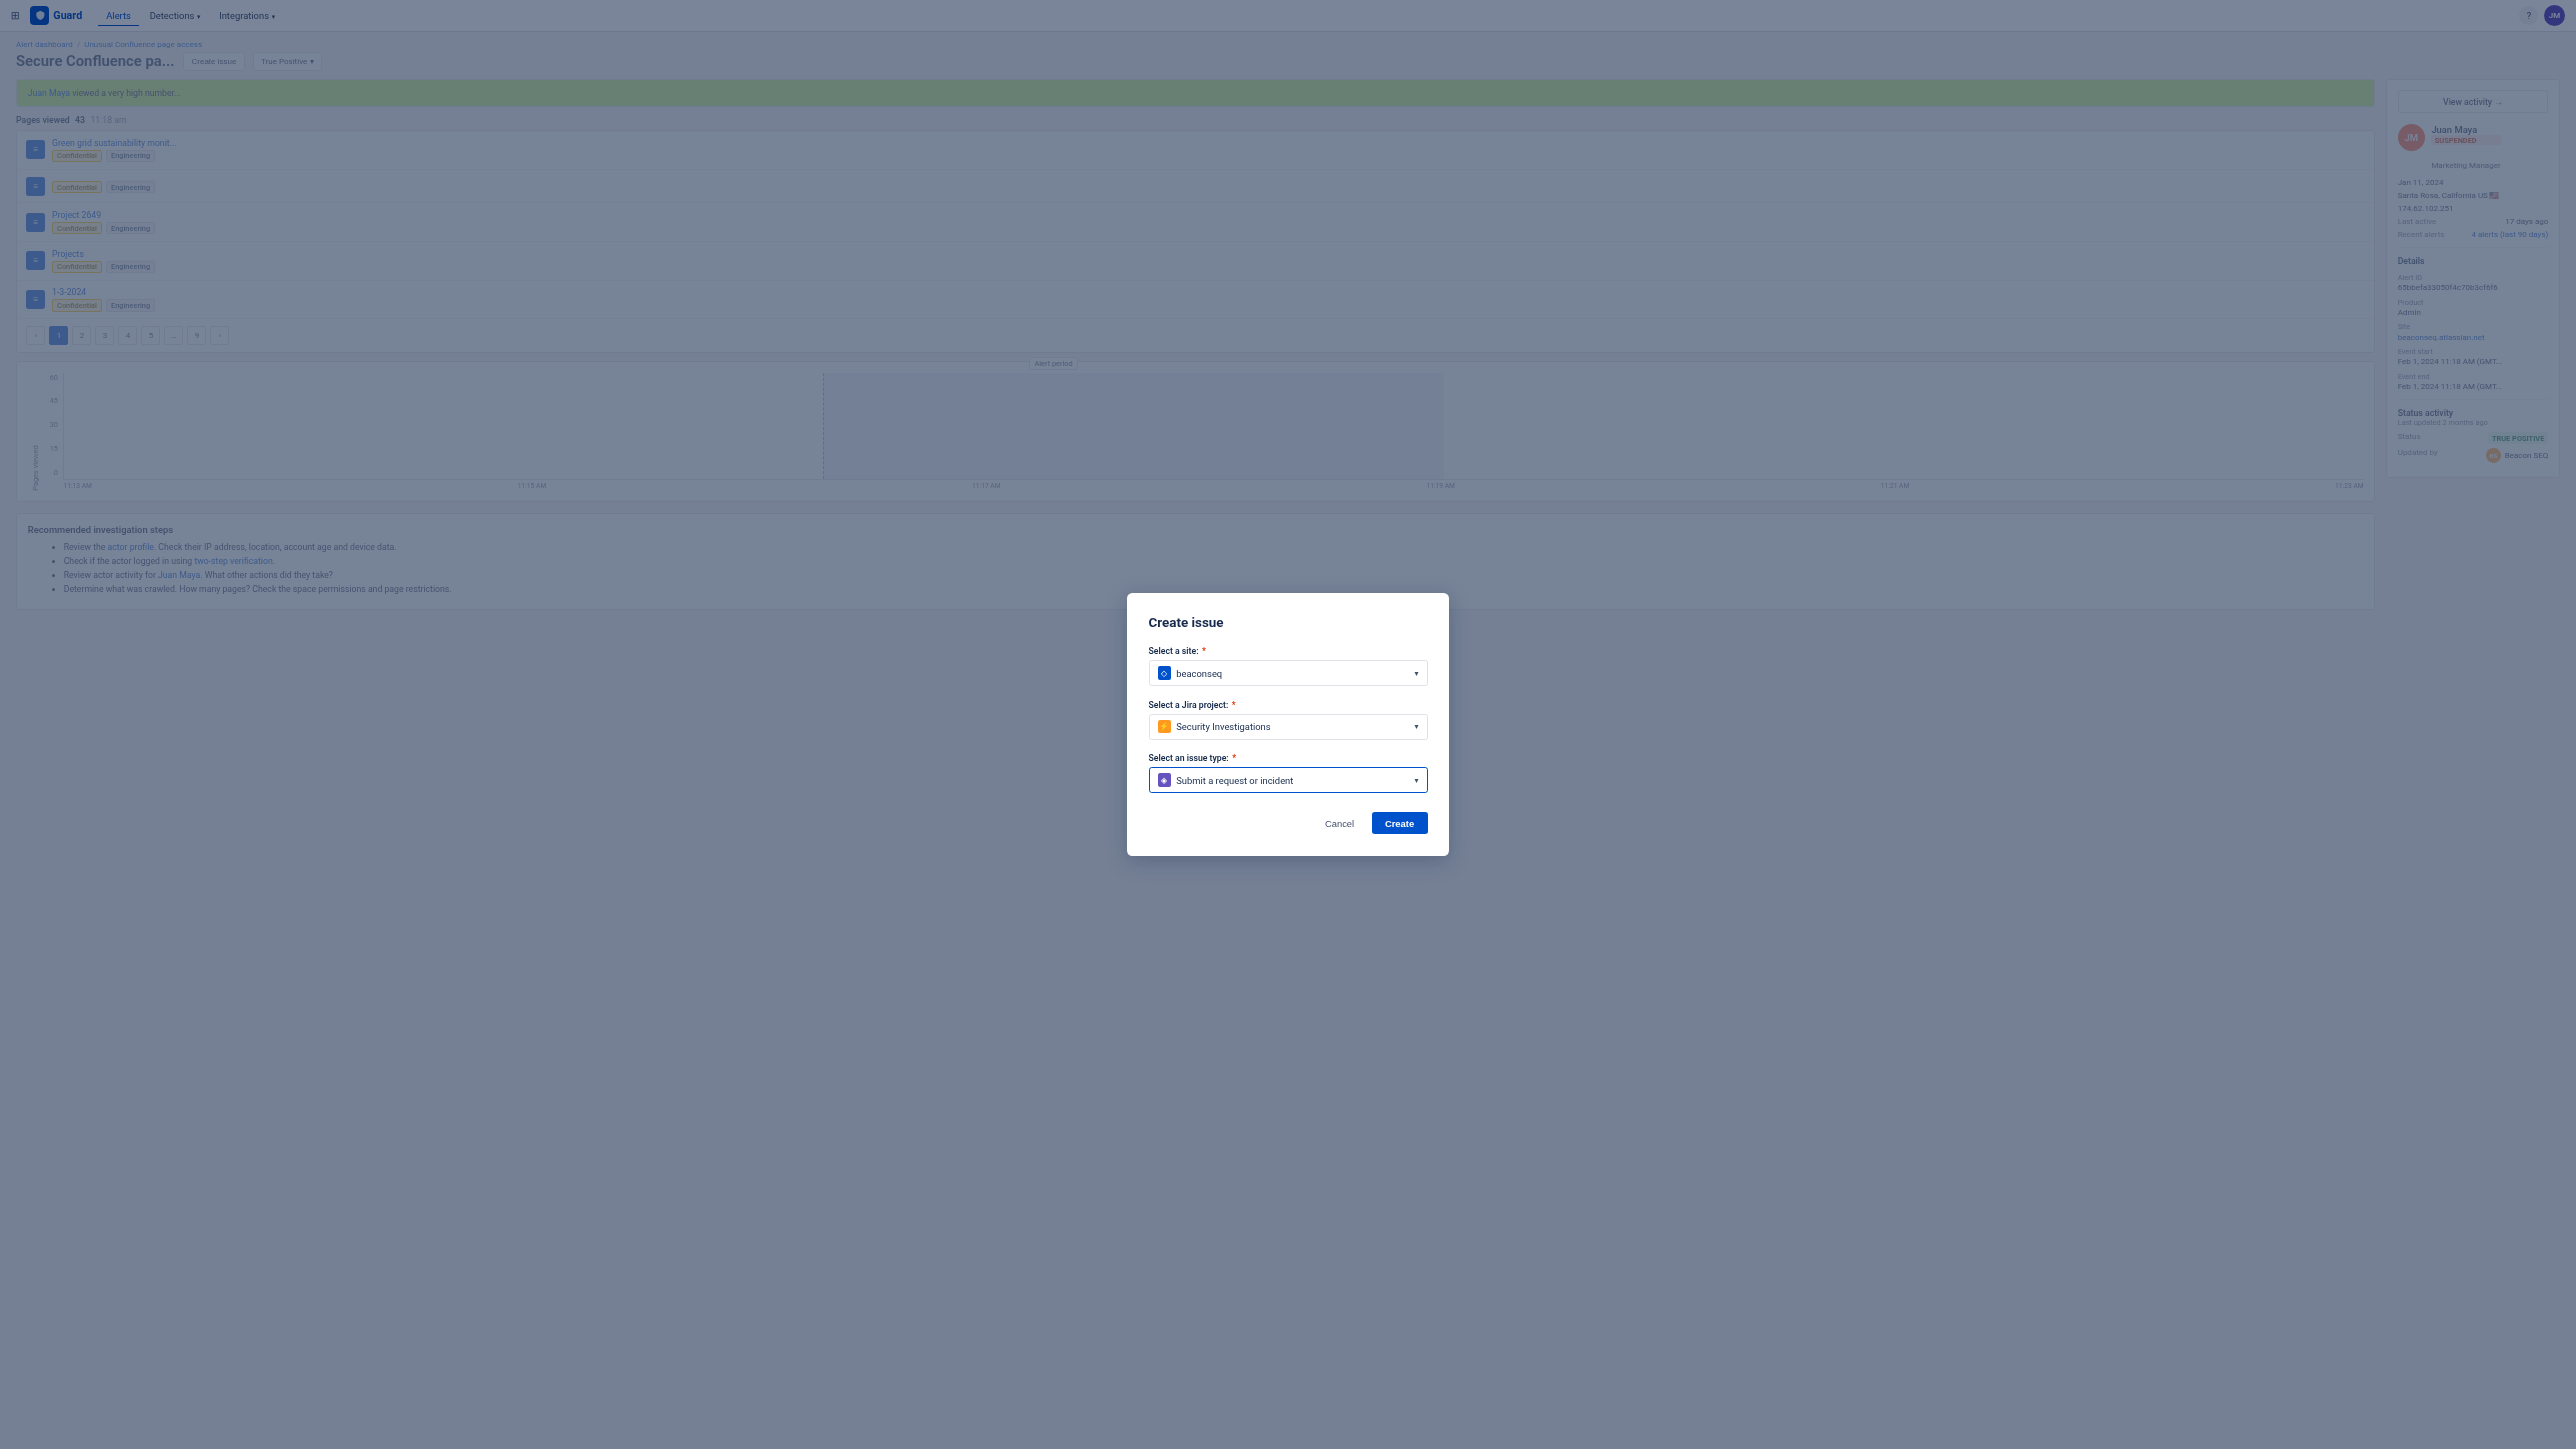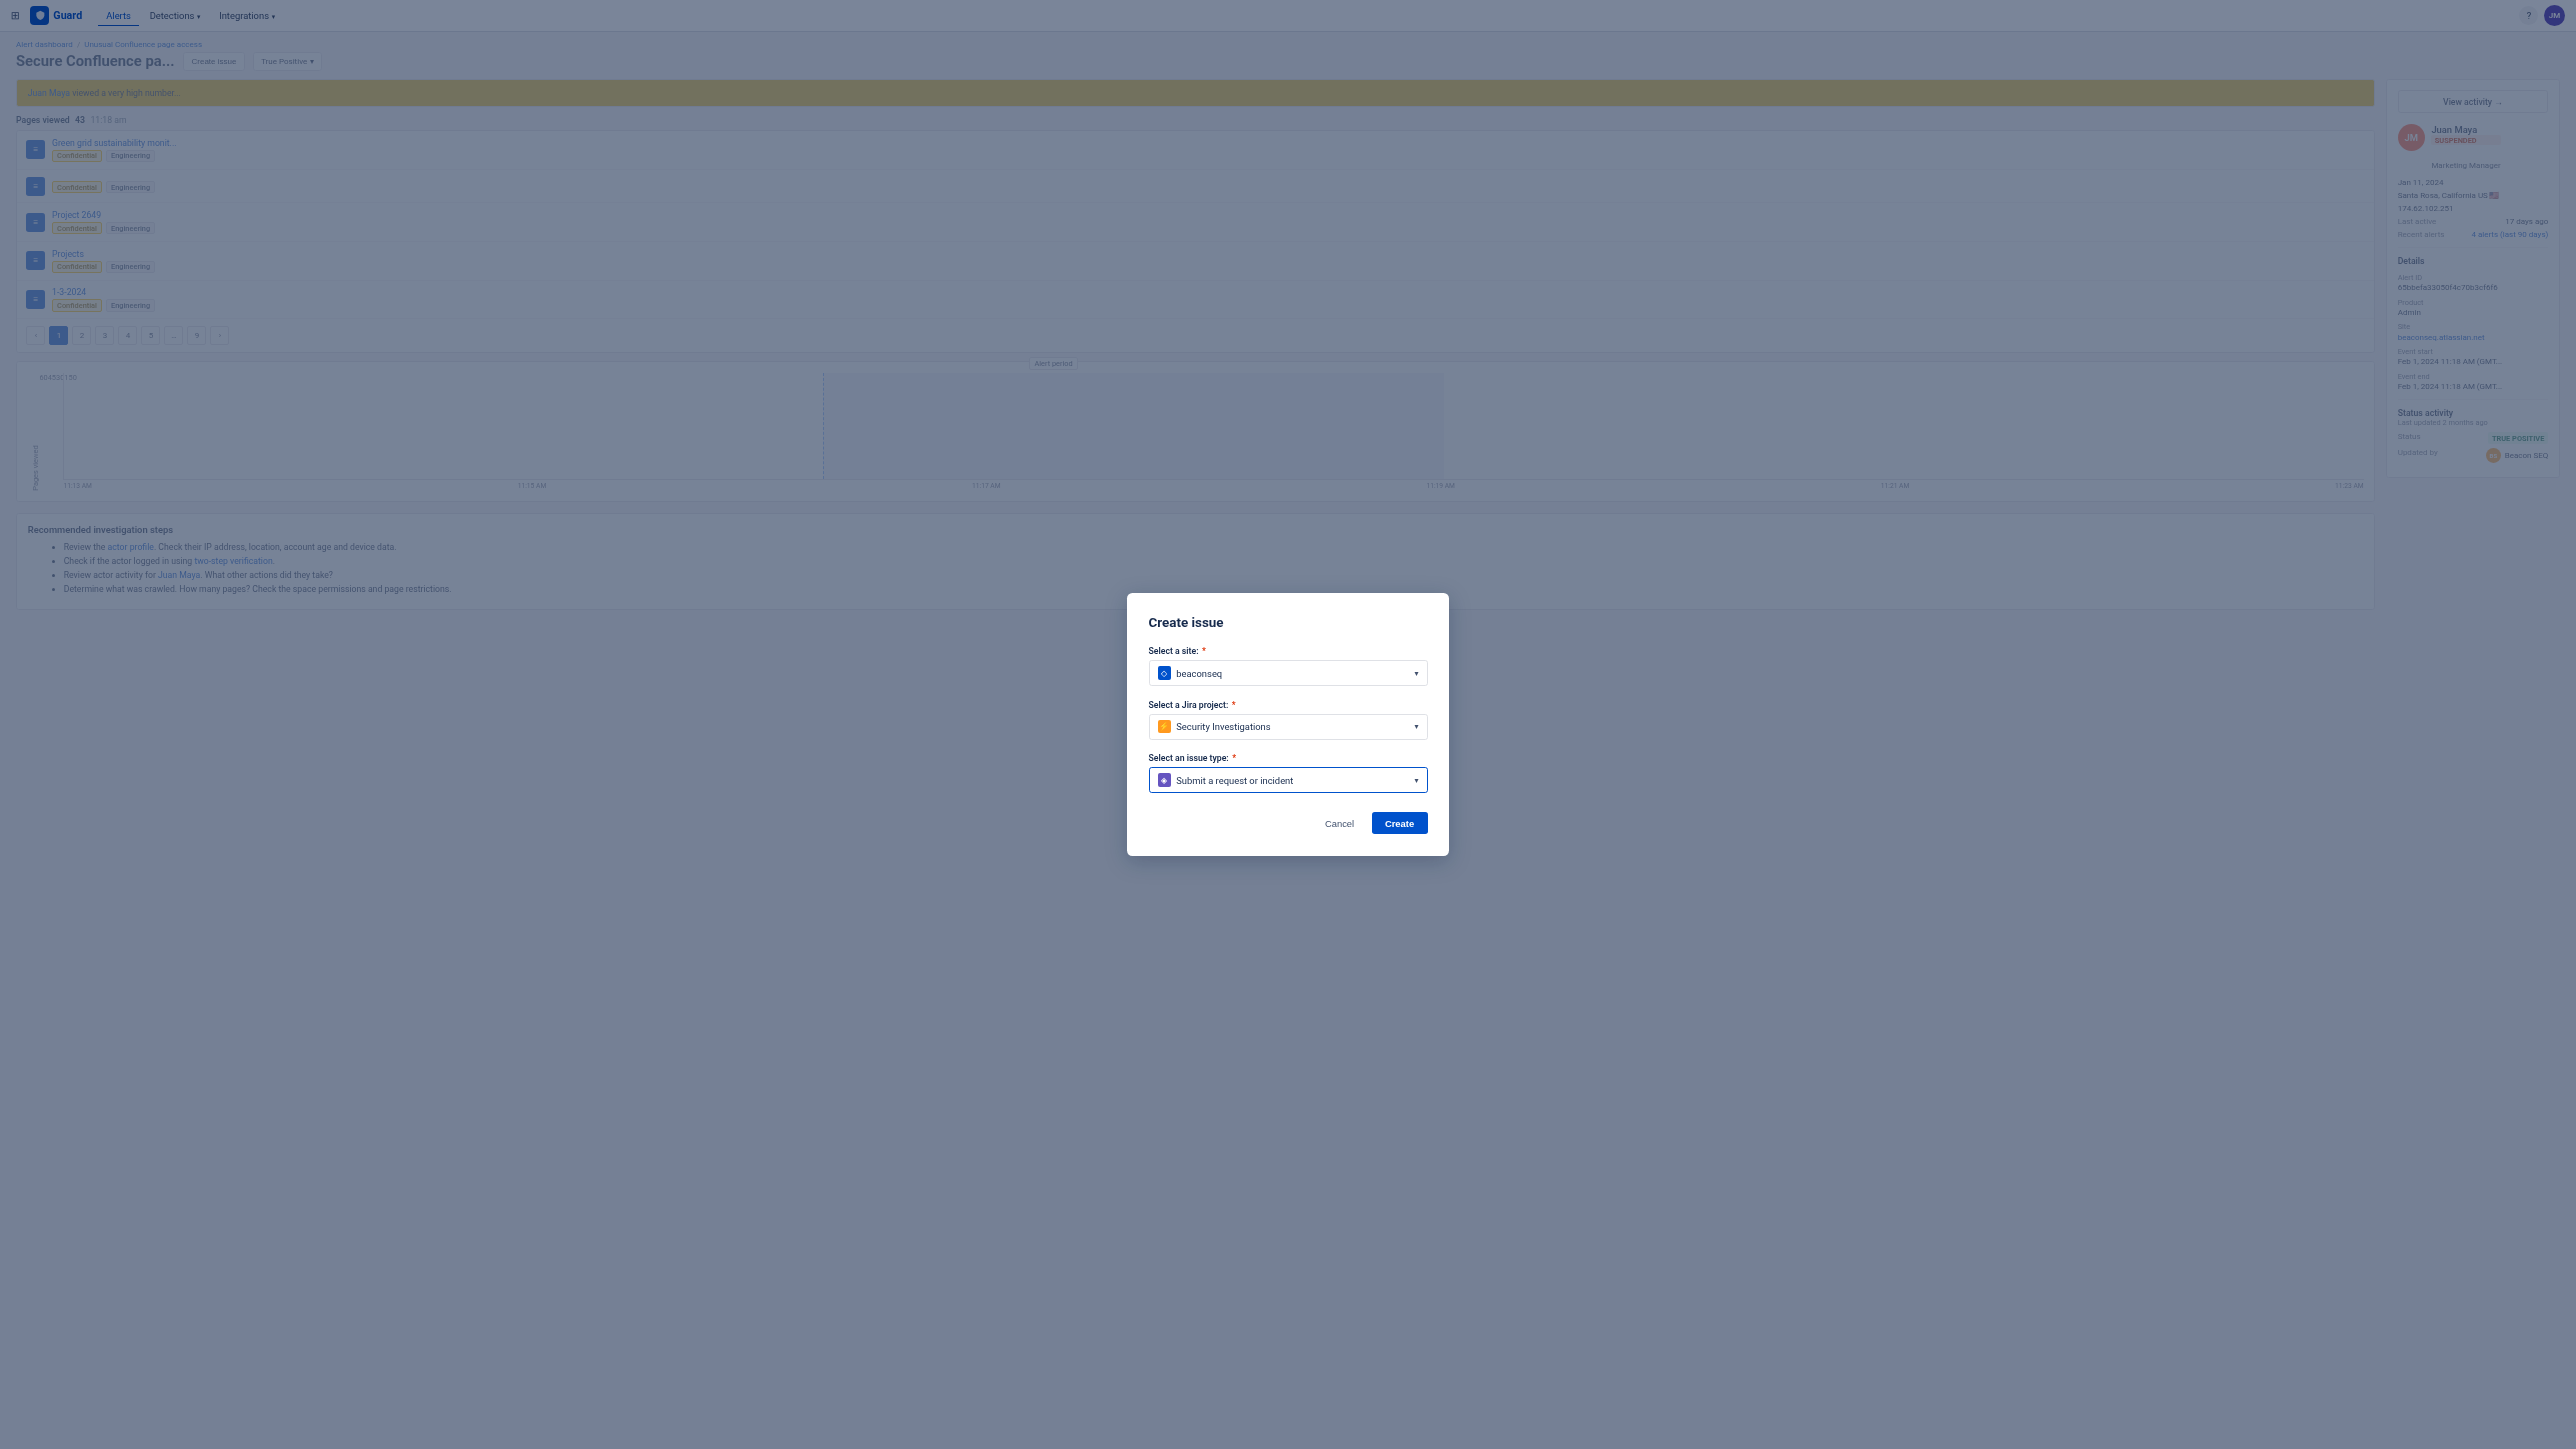--- a/index.html
+++ b/index.html
@@ -140,21 +140,21 @@
       padding: 0 16px;
     }
 
     
     .left-panel {
       flex: 1;
       min-width: 0;
     }
 
     .alert-info-bar {
-      background: #eab308;
+      background: #bef264;
       border: 0.7px solid #dfe1e6;
       border-radius: 2.7px;
       padding: 8px 10.7px;
       margin-bottom: 8px;
       font-size: 8.7px;
       color: #172b4d;
     }
     .alert-info-bar a { color: #0052cc; text-decoration: none; }
 
     .section-header {
@@ -453,21 +453,21 @@
       font-weight: 600;
     }
 
     .chart-wrapper {
       display: flex;
       position: relative;
     }
 
     .y-labels {
       display: flex;
-      flex-direction: row;
+      flex-direction: column;
       justify-content: space-between;
       font-size: 7.4px;
       color: #6b778c;
       text-align: right;
       padding-right: 5.4px;
       padding-bottom: 13.4px;
       width: 24px;
     }
 
     .chart-inner {

